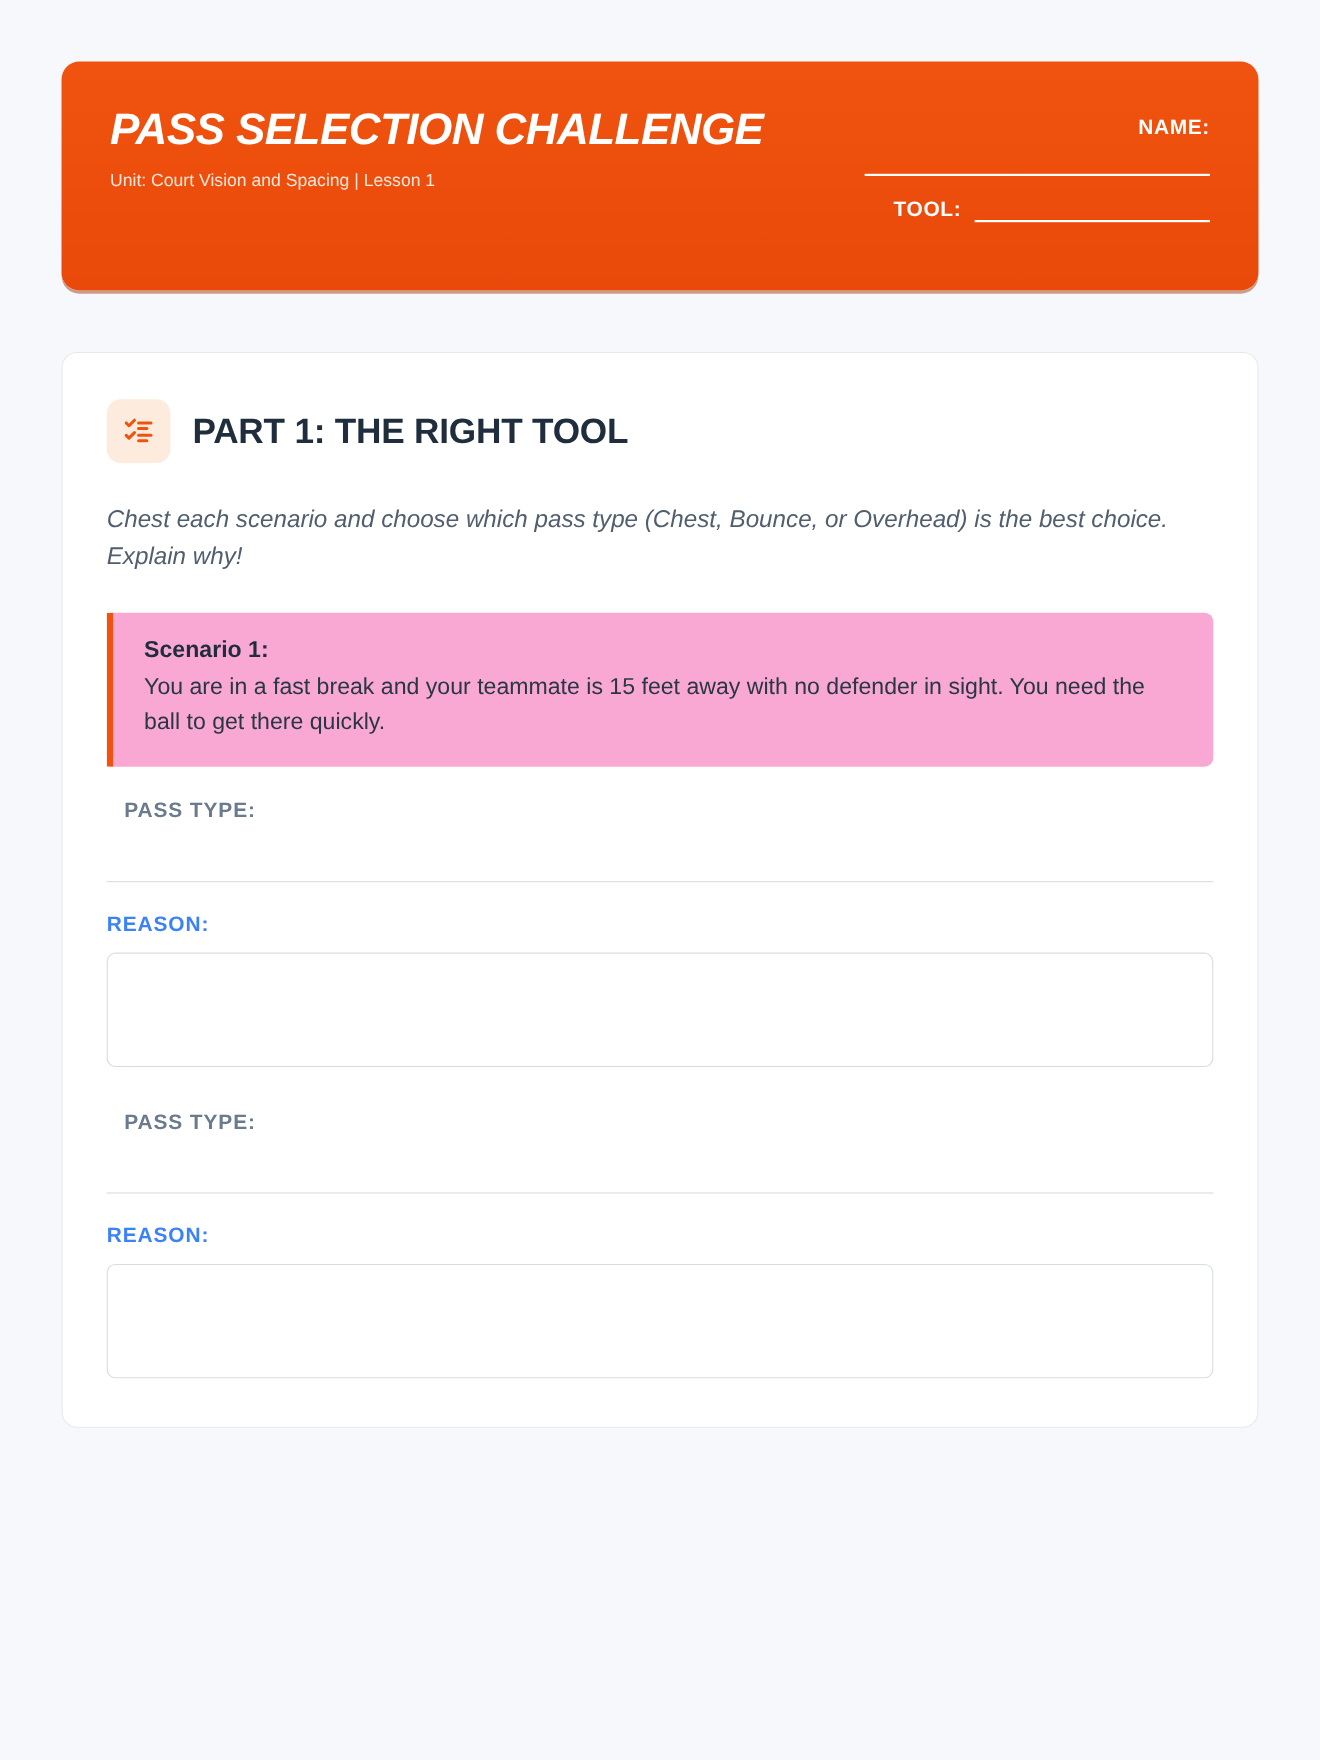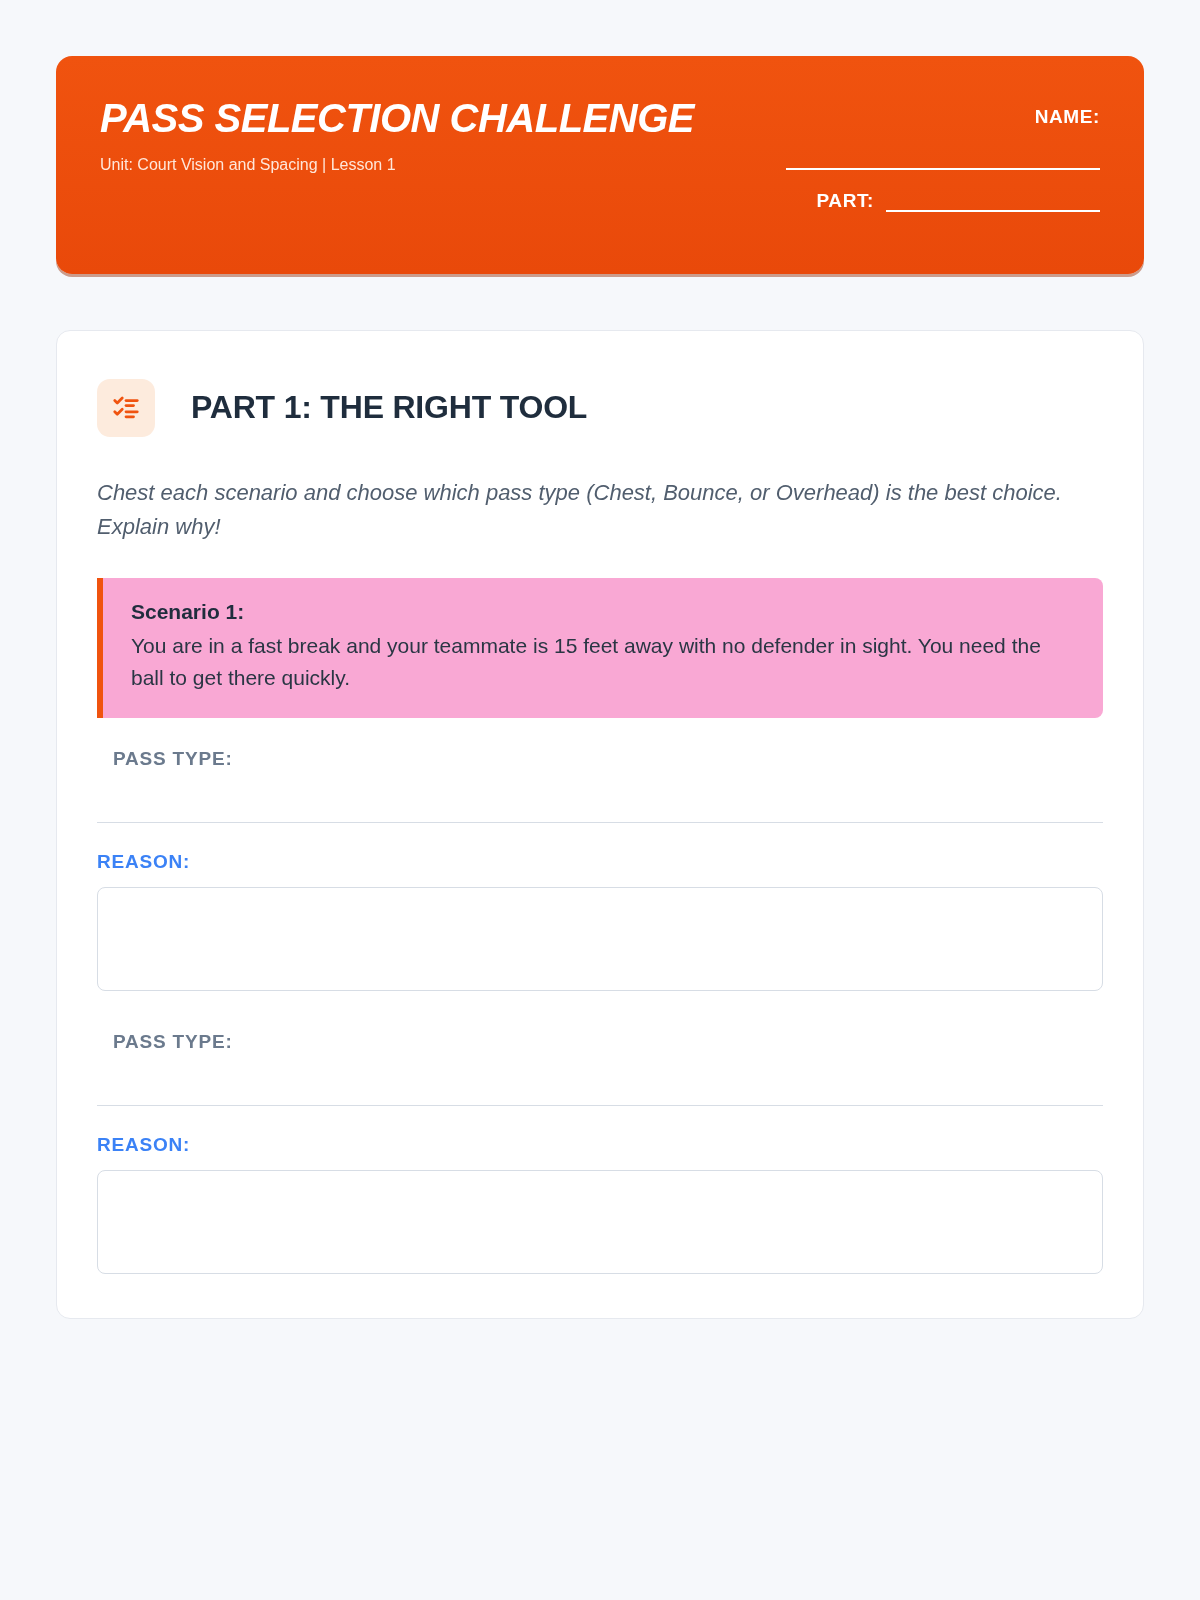--- a/index.html
+++ b/index.html
@@ -63,21 +63,21 @@
     font-weight: bold;
     letter-spacing: 0.6px;
     white-space: nowrap;
   }
   .field-line {
     width: 214px;
     border-bottom: 2.5px solid #ffffff;
     height: 20px;
   }
   .field-row.name .field-line { width: 0; }
-  .field-row.name { flex-direction: column; align-items: flex-end; gap: 22px; margin-bottom: 20px; }
+  .field-row.name { flex-direction: column; align-items: flex-end; gap: 12px; margin-bottom: 20px; }
   .field-row.name .field-line { width: 314px; }
 
   
   .card {
     margin-top: 56px;
     background: #ffffff;
     border: 1px solid #e6e9ef;
     border-radius: 14px;
     padding: 42px 40px 44px 40px;
   }
@@ -95,21 +95,21 @@
     display: flex;
     align-items: center;
     justify-content: center;
     flex: none;
   }
   .section-title {
     font-size: 32px;
     font-weight: bold;
     color: #1f2d3d;
     letter-spacing: -0.2px;
-    margin: 16px;
+    margin: 0;
   }
   .instructions {
     font-size: 22px;
     line-height: 1.55;
     font-style: italic;
     color: #515e6e;
     margin: 0 0 34px 0;
   }
 
   
@@ -169,21 +169,21 @@
   <div class="banner-left">
     <h1 class="banner-title">PASS SELECTION CHALLENGE</h1>
     <p class="banner-sub">Unit: Court Vision and Spacing | Lesson 1</p>
   </div>
   <div class="banner-right">
     <div class="field-row name">
       <span class="field-label">NAME:</span>
       <span class="field-line"></span>
     </div>
     <div class="field-row">
-      <span class="field-label">PART:</span>
+      <span class="field-label">TOOL:</span>
       <span class="field-line"></span>
     </div>
   </div>
 </div>
 
 <div class="card">
 
   <div class="section-head">
     <span class="section-icon">
       <svg width="30" height="30" viewBox="0 0 24 24" fill="none" stroke="#f0530f" stroke-width="2.2" stroke-linecap="round" stroke-linejoin="round">

